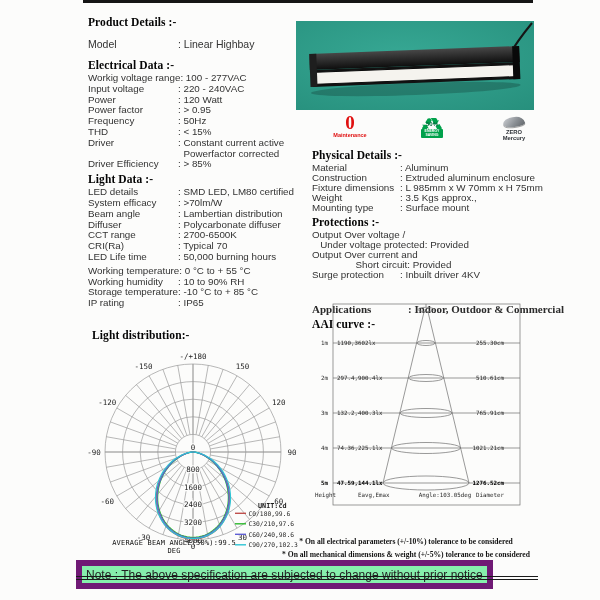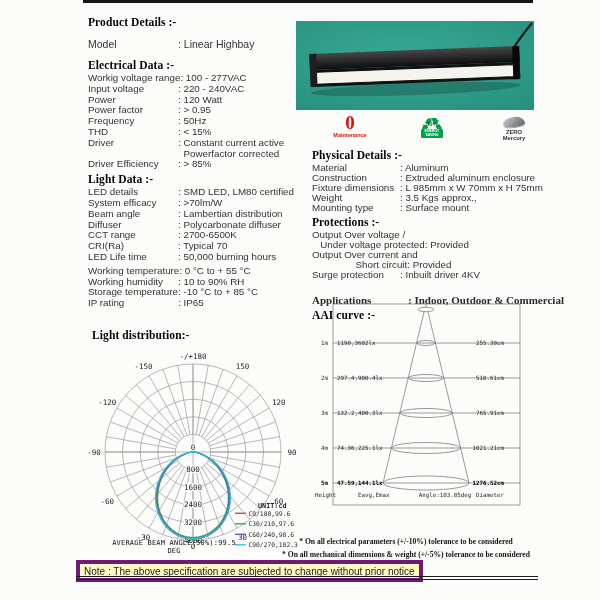--- a/index.html
+++ b/index.html
@@ -14,21 +14,21 @@
   .left-col{left:88px;top:16px;width:212px}
   .model-row{font-size:10.5px;line-height:12px;margin:10px 0 9px 0}
   .model-row .lbl{flex:0 0 90px}
   .sec{margin-top:3px}
   .sec .hd{margin-bottom:2px}
   
   .right-col{left:312px;top:146px;width:252px}
   .right-col .spec-row{line-height:10px}
   .right-col .spec-row .lbl{flex:0 0 88px}
   .prot .spec-row .lbl{flex:0 0 auto;min-width:88px}
-  .apps-row{display:flex;margin-top:14px;font-family:"Liberation Serif",serif;font-weight:bold;font-size:11px}
+  .apps-row{display:flex;margin-top:23px;font-family:"Liberation Serif",serif;font-weight:bold;font-size:11px}
   .apps-row .lbl{flex:0 0 96px}
   .aai-hd{margin-top:3px}
   
   .top-rule{left:83px;top:0;width:450px;height:3px;background:#151515}
   .photo{left:296px;top:21px;width:238px;height:89px}
   
   .badges{left:318px;top:114px;width:228px;display:flex;justify-content:space-between}
   .badge{width:64px;text-align:center}
   .zero-num{font-size:19px;line-height:17px;font-weight:bold;color:#e01010;font-family:"Liberation Serif",serif}
   .zero-lbl{font-size:5.5px;font-weight:bold;color:#e01010;margin-top:1px}
@@ -48,21 +48,21 @@
   #polar .rlab{font-size:7.5px;paint-order:stroke;stroke:#fcfcfb;stroke-width:2.4px}
   #polar .leg{font-size:6.3px}
   #polar .legt{font-size:6.8px;font-weight:bold}
   .polar-caption{left:104px;top:539px;width:140px;text-align:center;font-family:"DejaVu Sans Mono",monospace;font-size:7px;font-weight:normal;color:#111;letter-spacing:.2px}
   #aai{left:312px;top:302px;width:250px;height:206px}
   #aai .grid{fill:none;stroke:#6f6f6f;stroke-width:.7}
   #aai text{font-family:"DejaVu Sans Mono",monospace;font-size:5.8px;fill:#2a2a2a}
   #aai text.b{font-weight:bold;fill:#000}
   
   .footnotes{left:270px;top:536px;width:272px;text-align:center;font-family:"Liberation Serif",serif;font-weight:bold;font-size:7.6px;line-height:12.5px;color:#111}
-  .notebox{left:76px;top:560px;border:4px solid #701a75;padding:1.5px 4px;font-size:10px;color:#222;background:#fef9c3}
+  .notebox{left:76px;top:560px;border:6px solid #701a75;padding:1.5px 4px;font-size:12px;color:#222;background:#86efac}
   .bottom-rule{left:76px;top:576px;width:462px;height:4px;border-top:1.8px solid #1a1a1a;border-bottom:1.2px solid #1a1a1a}
 </style>
 </head>
 <body>
 
 <div class="abs top-rule"></div>
 
 <svg class="abs photo" viewBox="0 0 238 89">
   <defs>
     <radialGradient id="gbg" cx="45%" cy="40%" r="80%">

